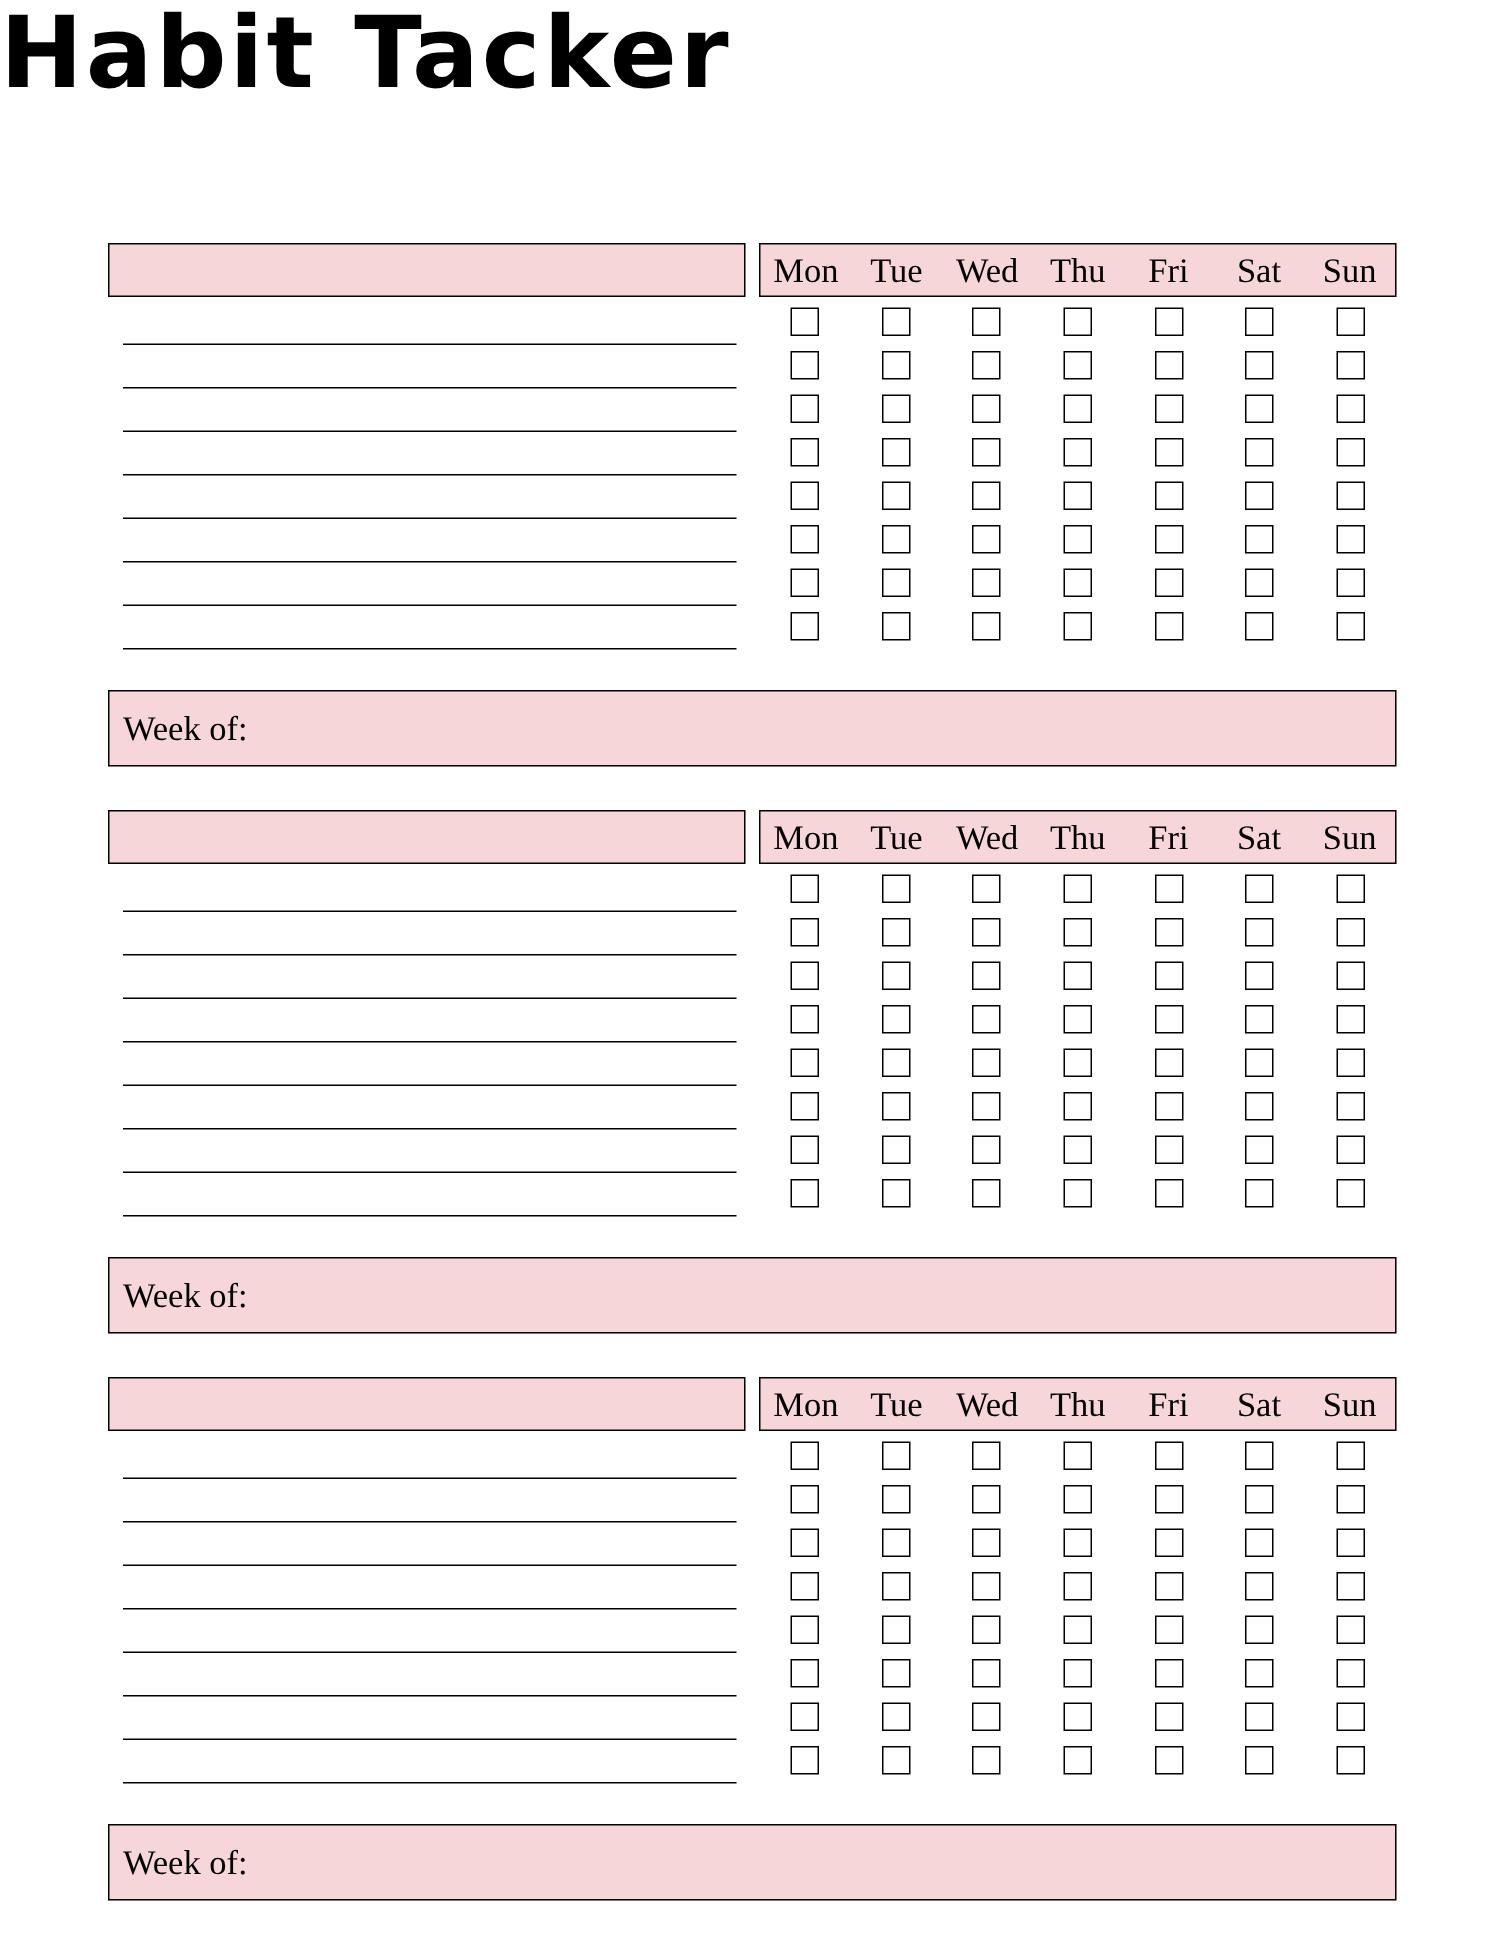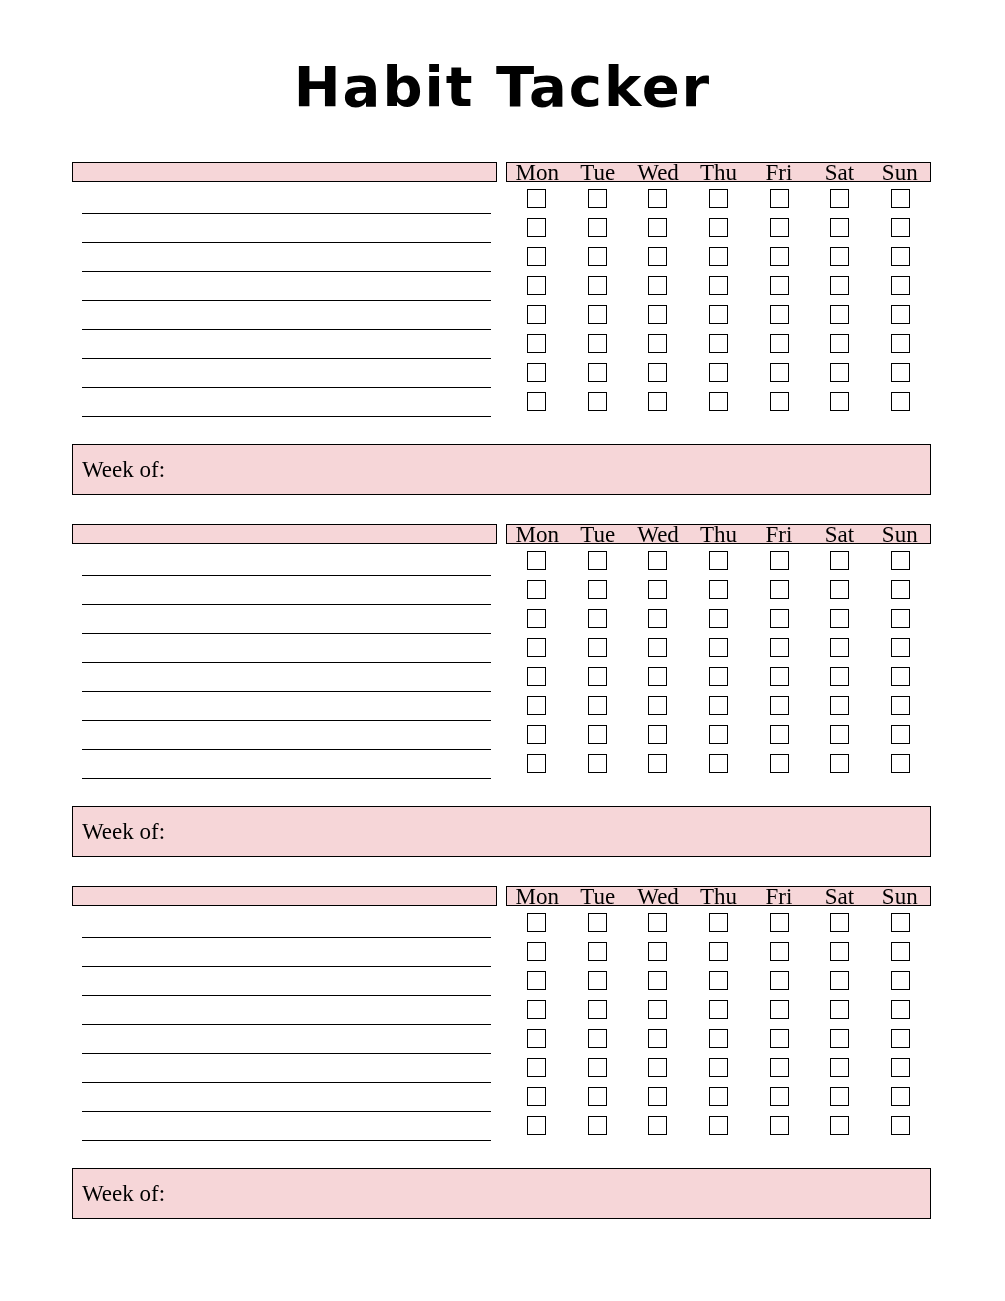--- a/index.html
+++ b/index.html
@@ -8,37 +8,36 @@
     position: relative;
     width: 1005px;
     height: 1301px;
     background: #ffffff;
     font-family: "Liberation Serif", serif;
     color: #000;
     overflow: hidden;
   }
   .title {
     margin: 0;
-    padding-top: 56px;
     height: 126px;
-    text-align: center;
+    text-align: left;
     font-family: "DejaVu Sans", sans-serif;
     font-weight: bold;
-    font-size: 56px;
+    font-size: 66px;
     letter-spacing: 2px;
     line-height: 1.1;
   }
   .content {
     width: 859px;
     margin-left: 72px;
   }
   .section { margin-top: 29px; }
   .section.first { margin-top: 36px; }
 
-  .sec-header { display: flex; gap: 9px; height: 20px; }
+  .sec-header { display: flex; gap: 9px; height: 36px; }
   .name-header {
     width: 425px;
     background: var(--pink, #f6d6d8);
     border: 1.5px solid #000;
   }
   .days-header {
     flex: 1;
     background: var(--pink, #f6d6d8);
     border: 1.5px solid #000;
     display: flex;

